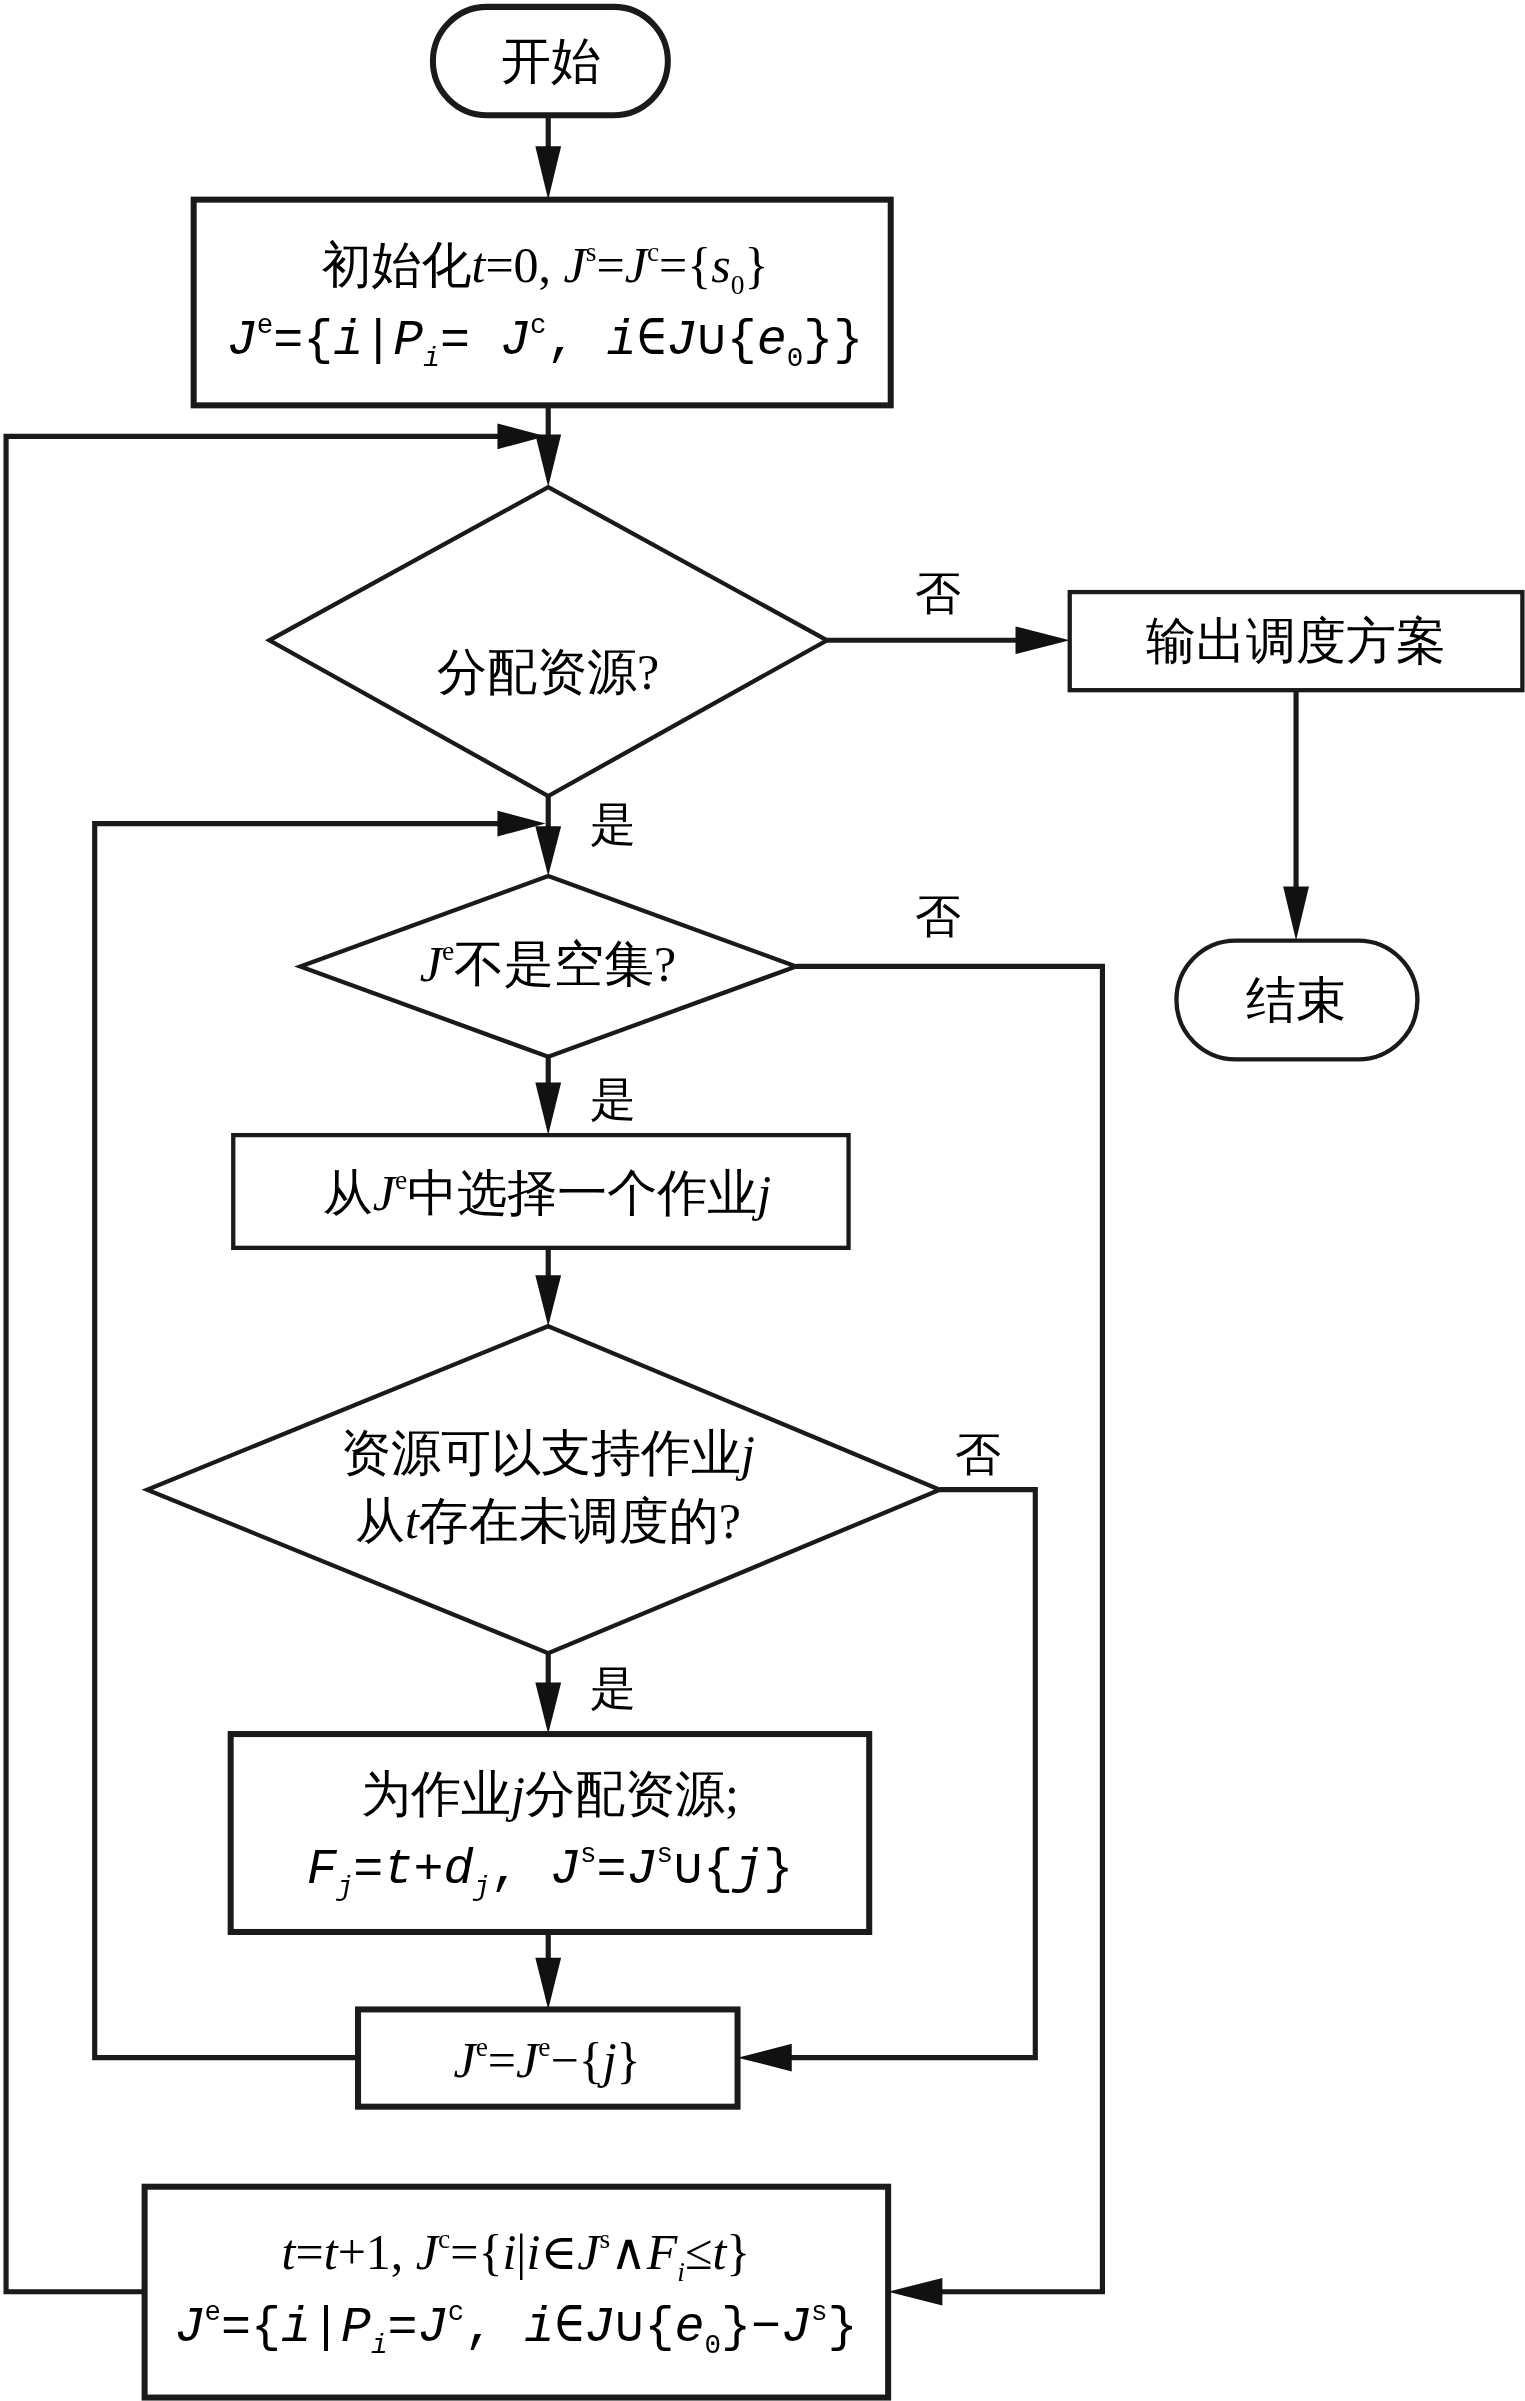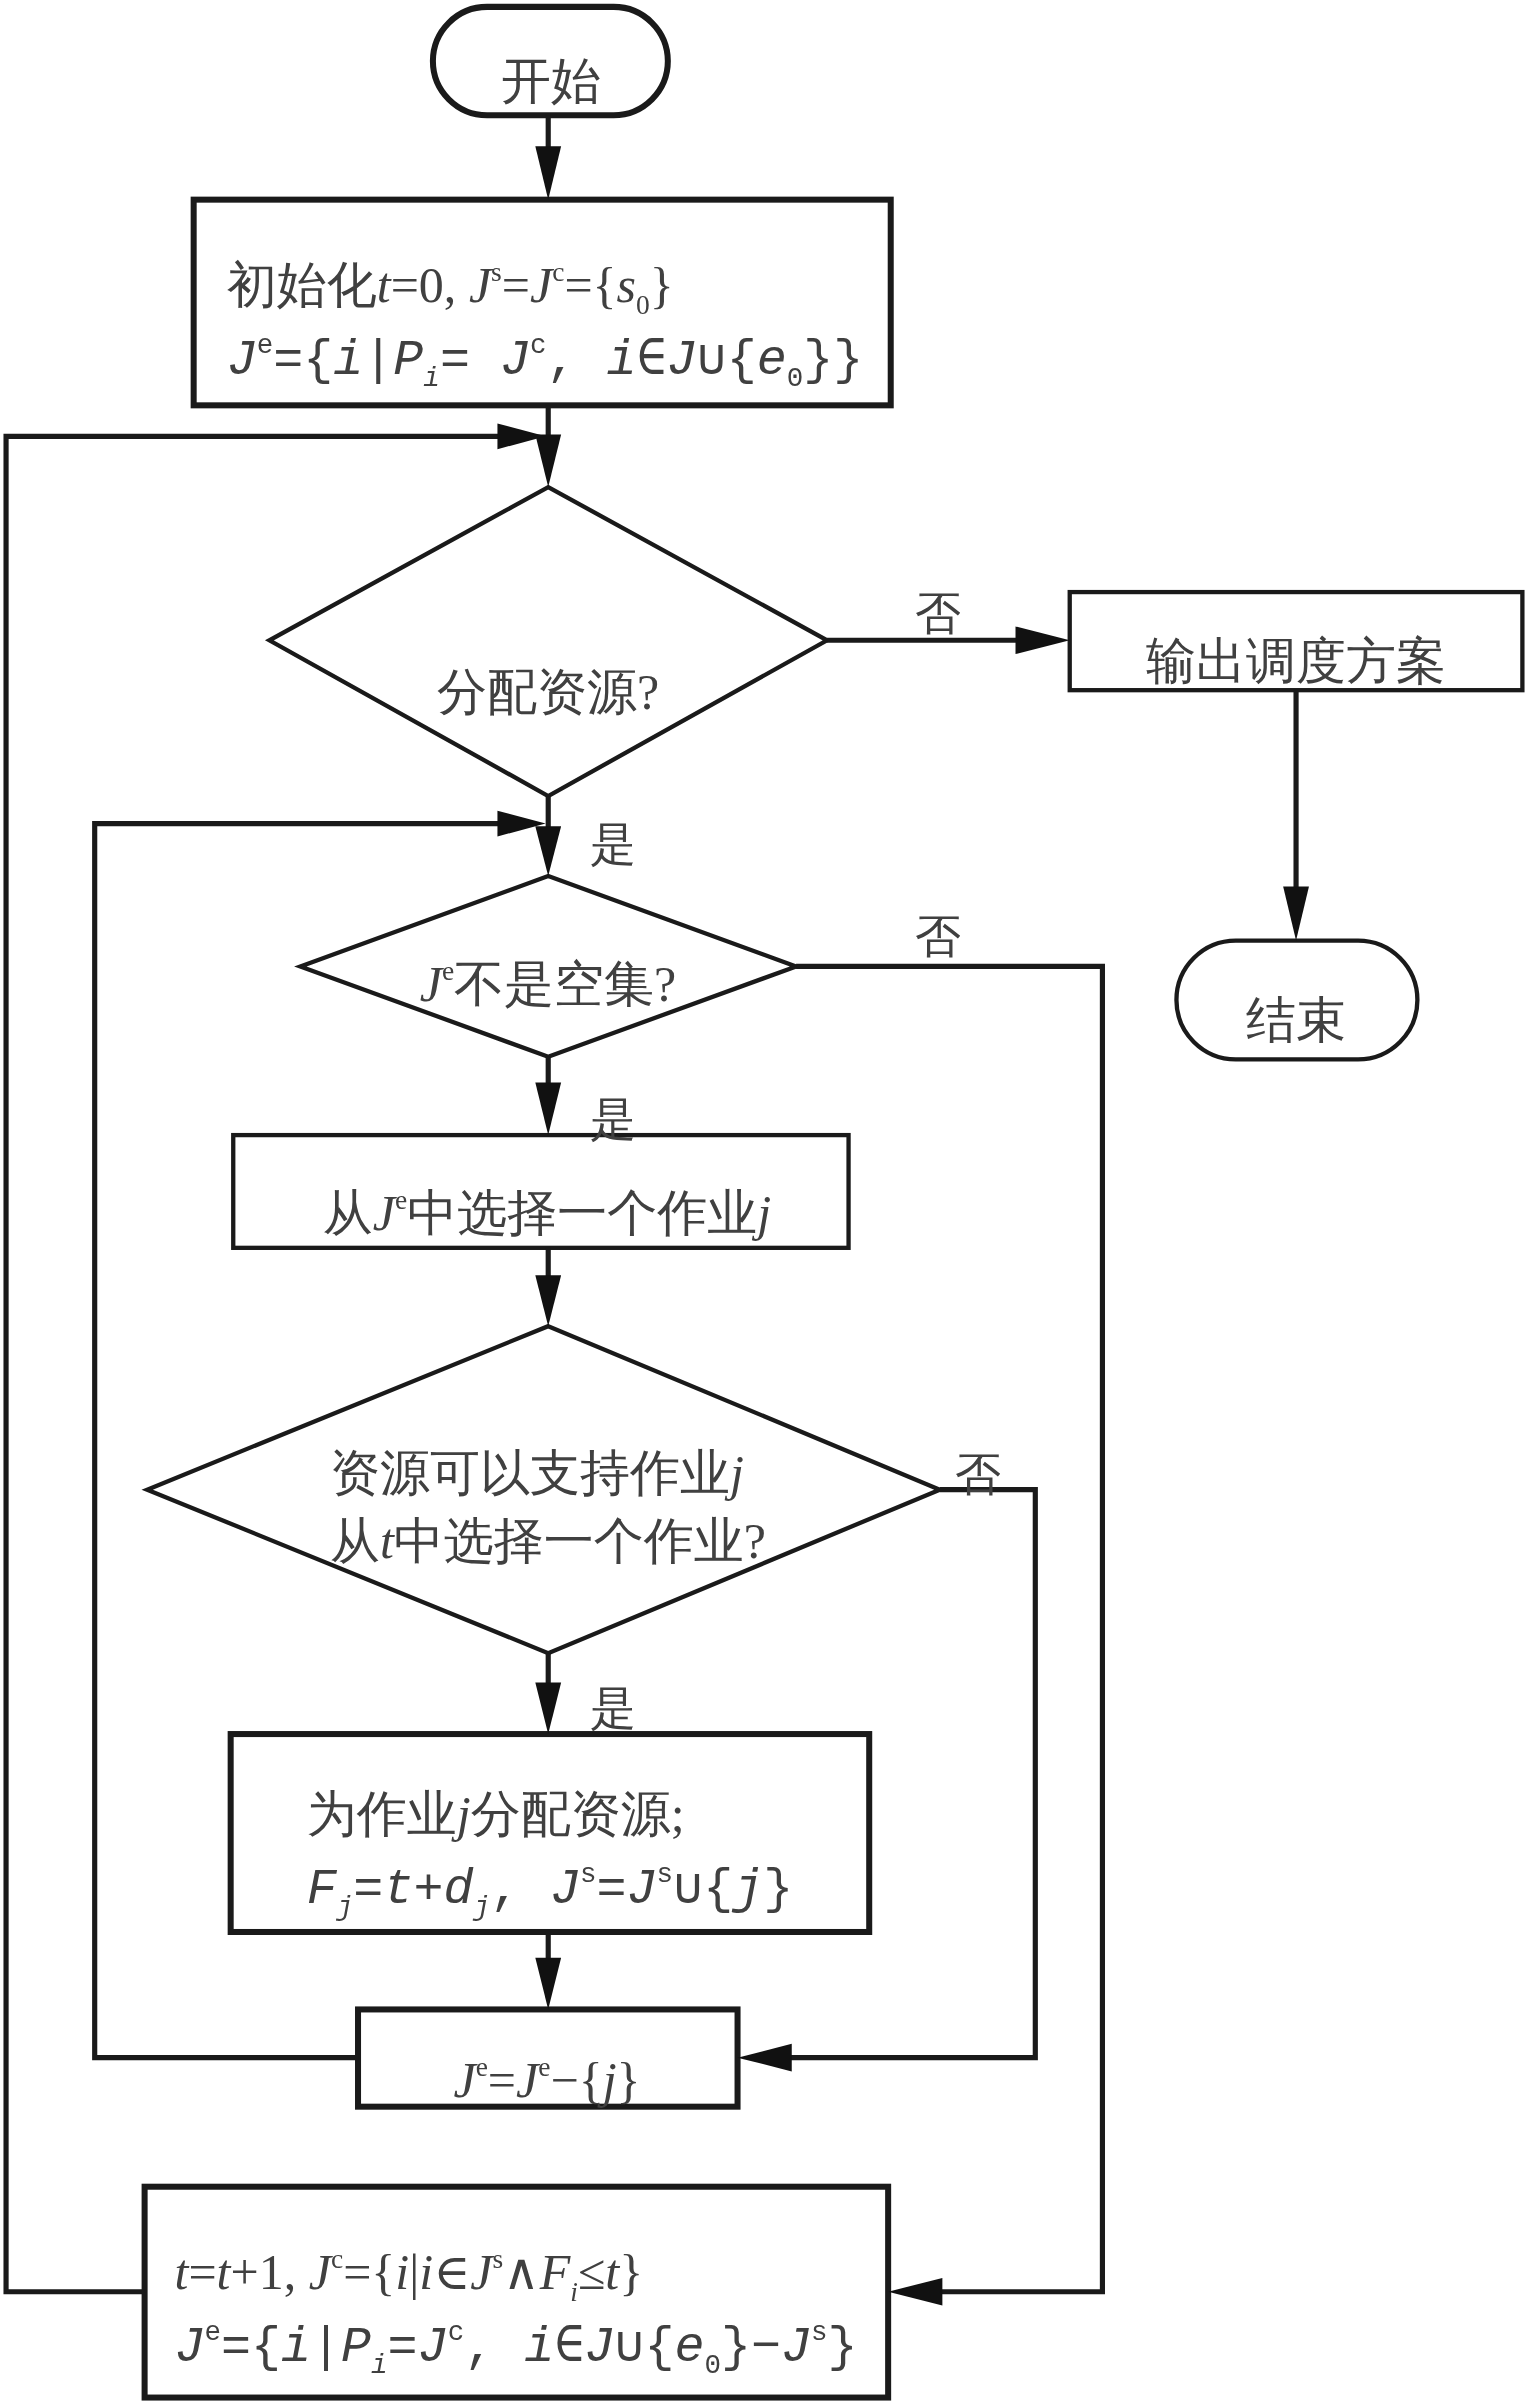--- a/index.html
+++ b/index.html
@@ -3,25 +3,25 @@
 <meta charset="utf-8">
 <style>
   html, body { margin: 0; padding: 0; background: #ffffff; }
   body { width: 1525px; height: 2401px; position: relative; overflow: hidden; }
   svg { position: absolute; left: 0; top: 0; }
   .shape { fill: #ffffff; stroke: #1a1a1a; stroke-width: 7; }
   .thin { stroke-width: 5; }
   .line { fill: none; stroke: #1a1a1a; stroke-width: 6; }
   .arrow { fill: #111111; }
   .label {
-    position: absolute; color: #404040;
+    position: absolute; color: #000000;
     font-family: "Liberation Serif", "DejaVu Serif", serif;
     font-size: 50px; line-height: 1; white-space: nowrap;
     transform: translate(-50%, -50%);
-    margin-top: 20px;
+    text-align: center;
   }
   .branch { font-size: 46px; }
   .label i { font-style: italic; }
   .label sup { font-size: 0.55em; vertical-align: 0.75em; line-height: 0; }
   .label sub { font-size: 0.55em; vertical-align: -0.45em; line-height: 0; }
   .line2 { display: block; margin-top: 26px; font-family: Liberation Mono, monospace; }
 </style>
 </head>
 <body>
 
@@ -111,21 +111,21 @@
 <div class="label" style="left:548px;top:964px;">
   <i>J</i><sup>e</sup><span>不是空集?</span>
 </div>
 
 <div class="label" style="left:547px;top:1193px;">
   <span>从</span><i>J</i><sup>e</sup><span>中选择一个作业</span><i>j</i>
 </div>
 
 <div class="label" style="left:548px;top:1487px;line-height:1.35;">
   <span>资源可以支持作业</span><i>j</i><br>
-  <span>从</span><i>t</i><span>中选择一个作业?</span>
+  <span>从</span><i>t</i><span>存在未调度的?</span>
 </div>
 
 <div class="label" style="left:550px;top:1832px;">
   <span>为作业</span><i>j</i><span>分配资源;</span>
   <span class="line2"><i>F</i><sub><i>j</i></sub>=<i>t</i>+<i>d</i><sub><i>j</i></sub>, <i>J</i><sup>s</sup>=<i>J</i><sup>s</sup>∪{<i>j</i>}</span>
 </div>
 
 <div class="label" style="left:547px;top:2060px;">
   <i>J</i><sup>e</sup>=<i>J</i><sup>e</sup>−{<i>j</i>}
 </div>

